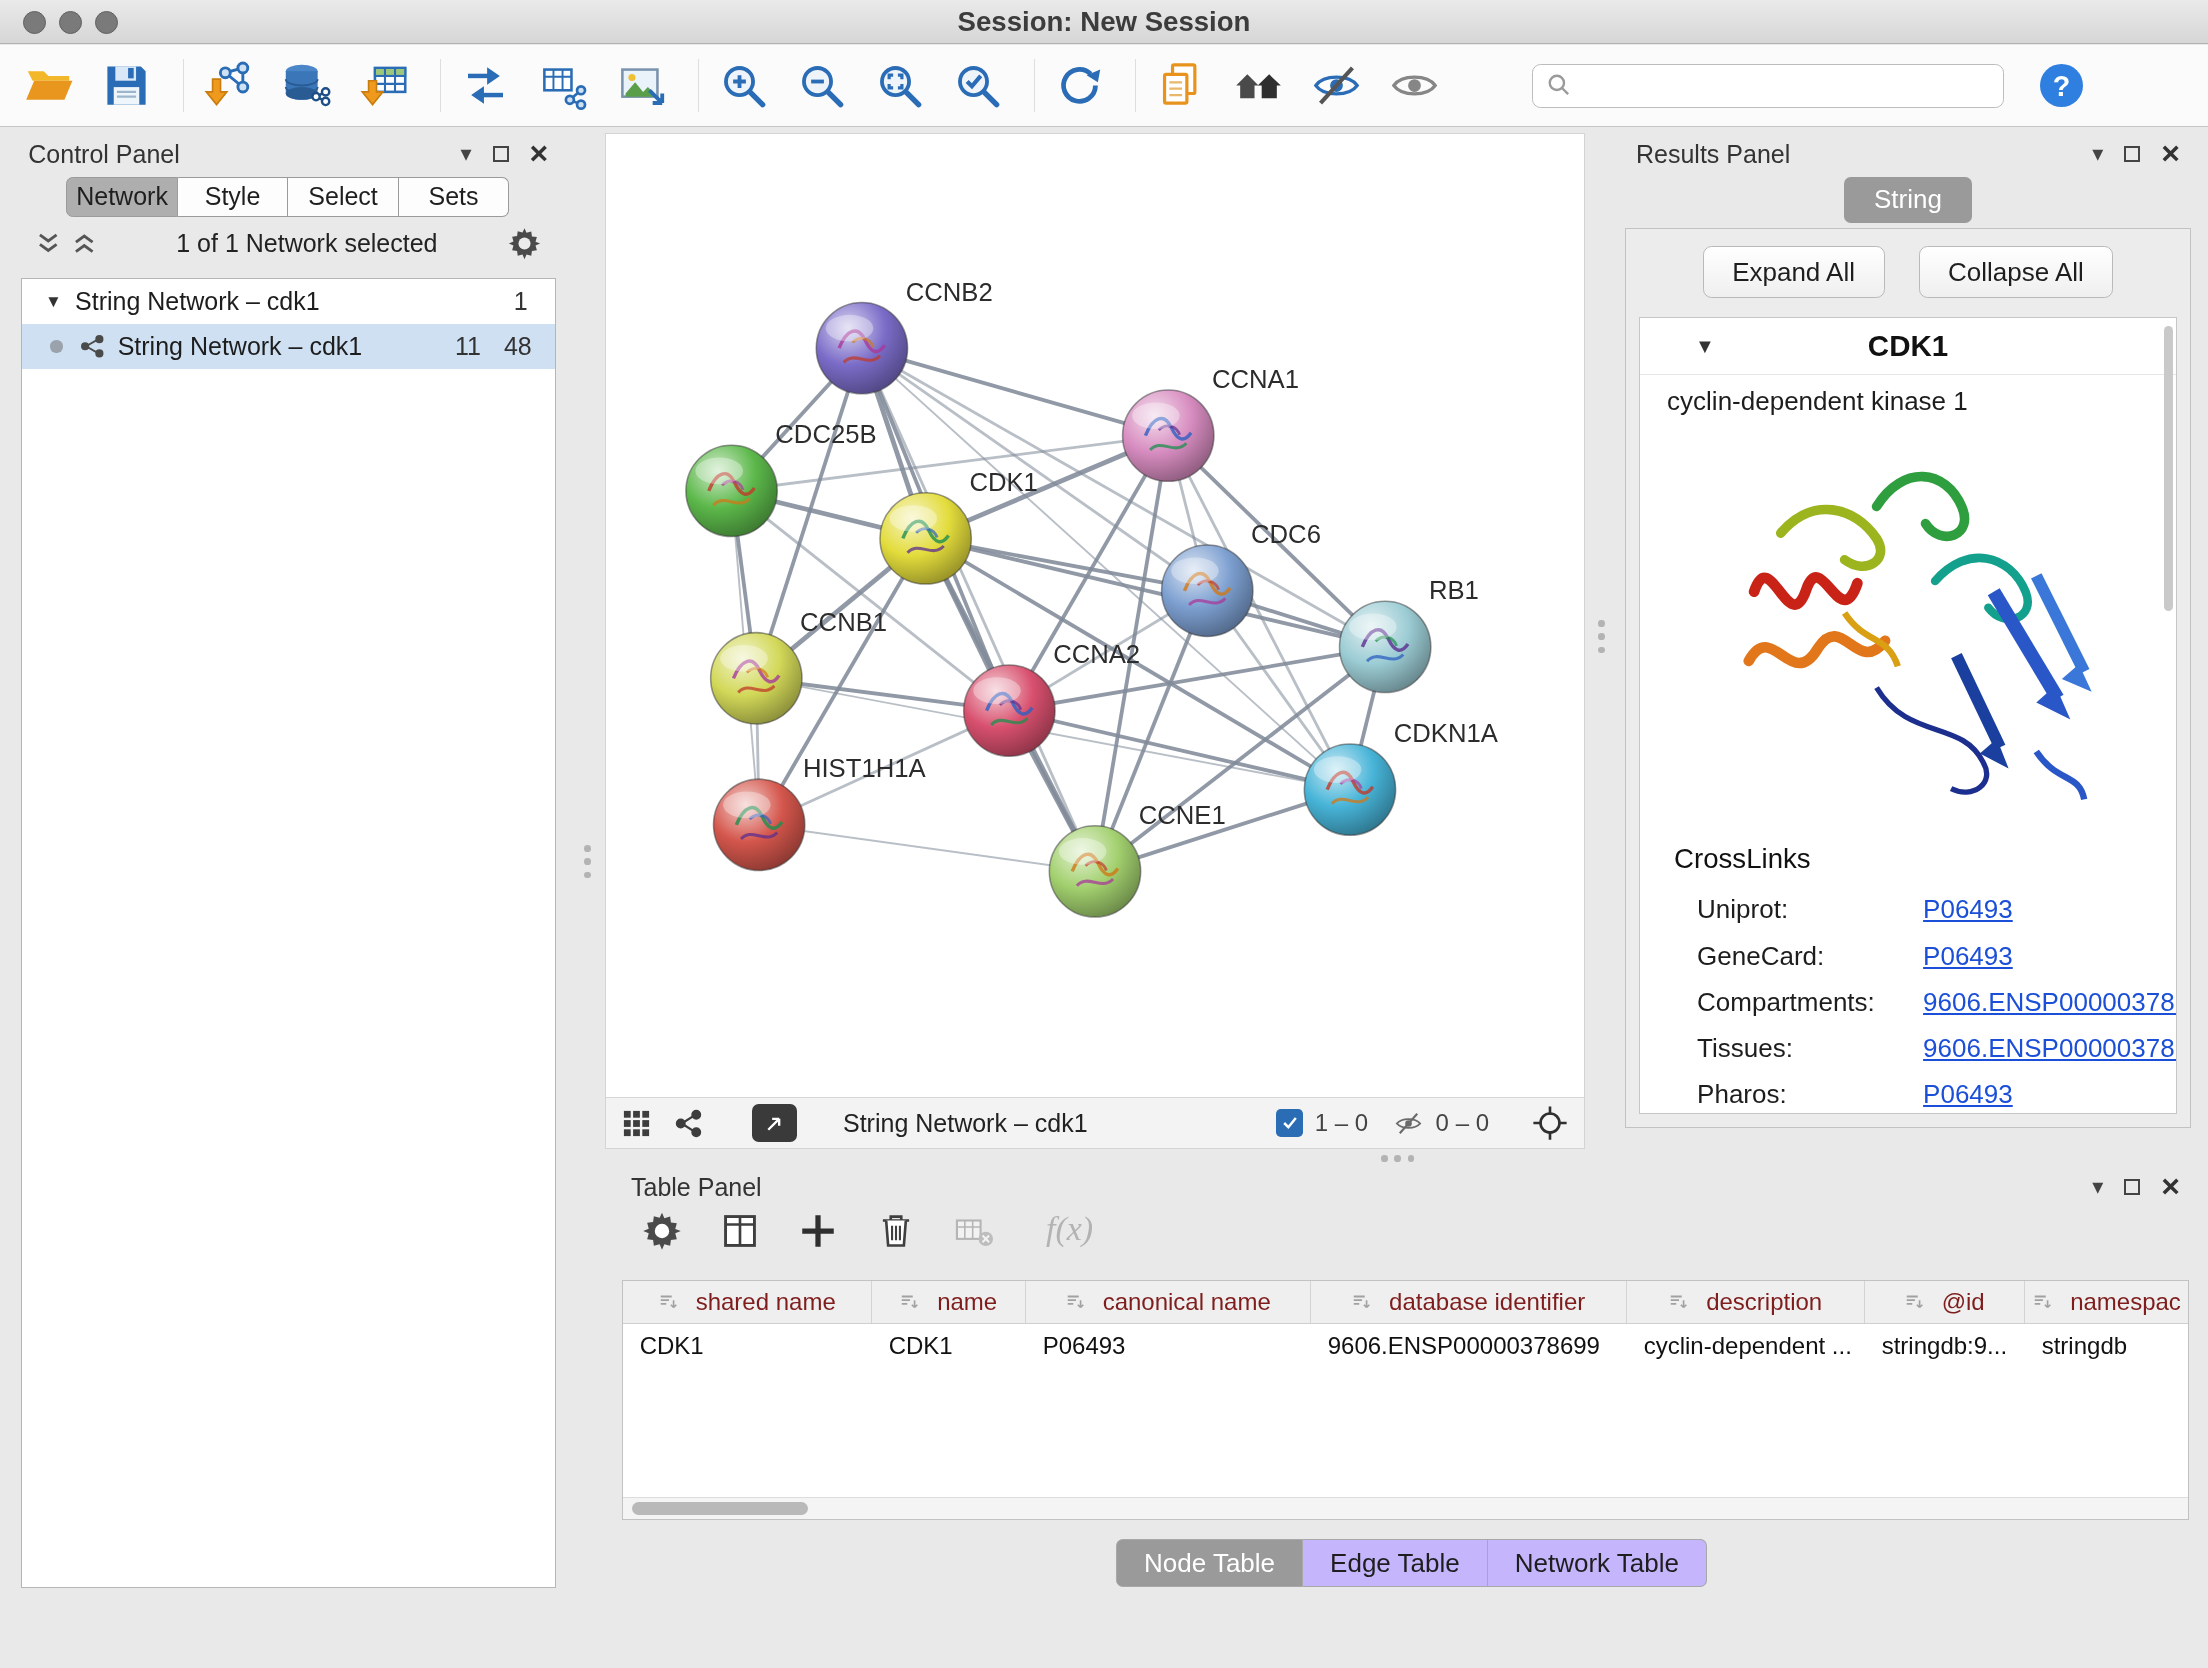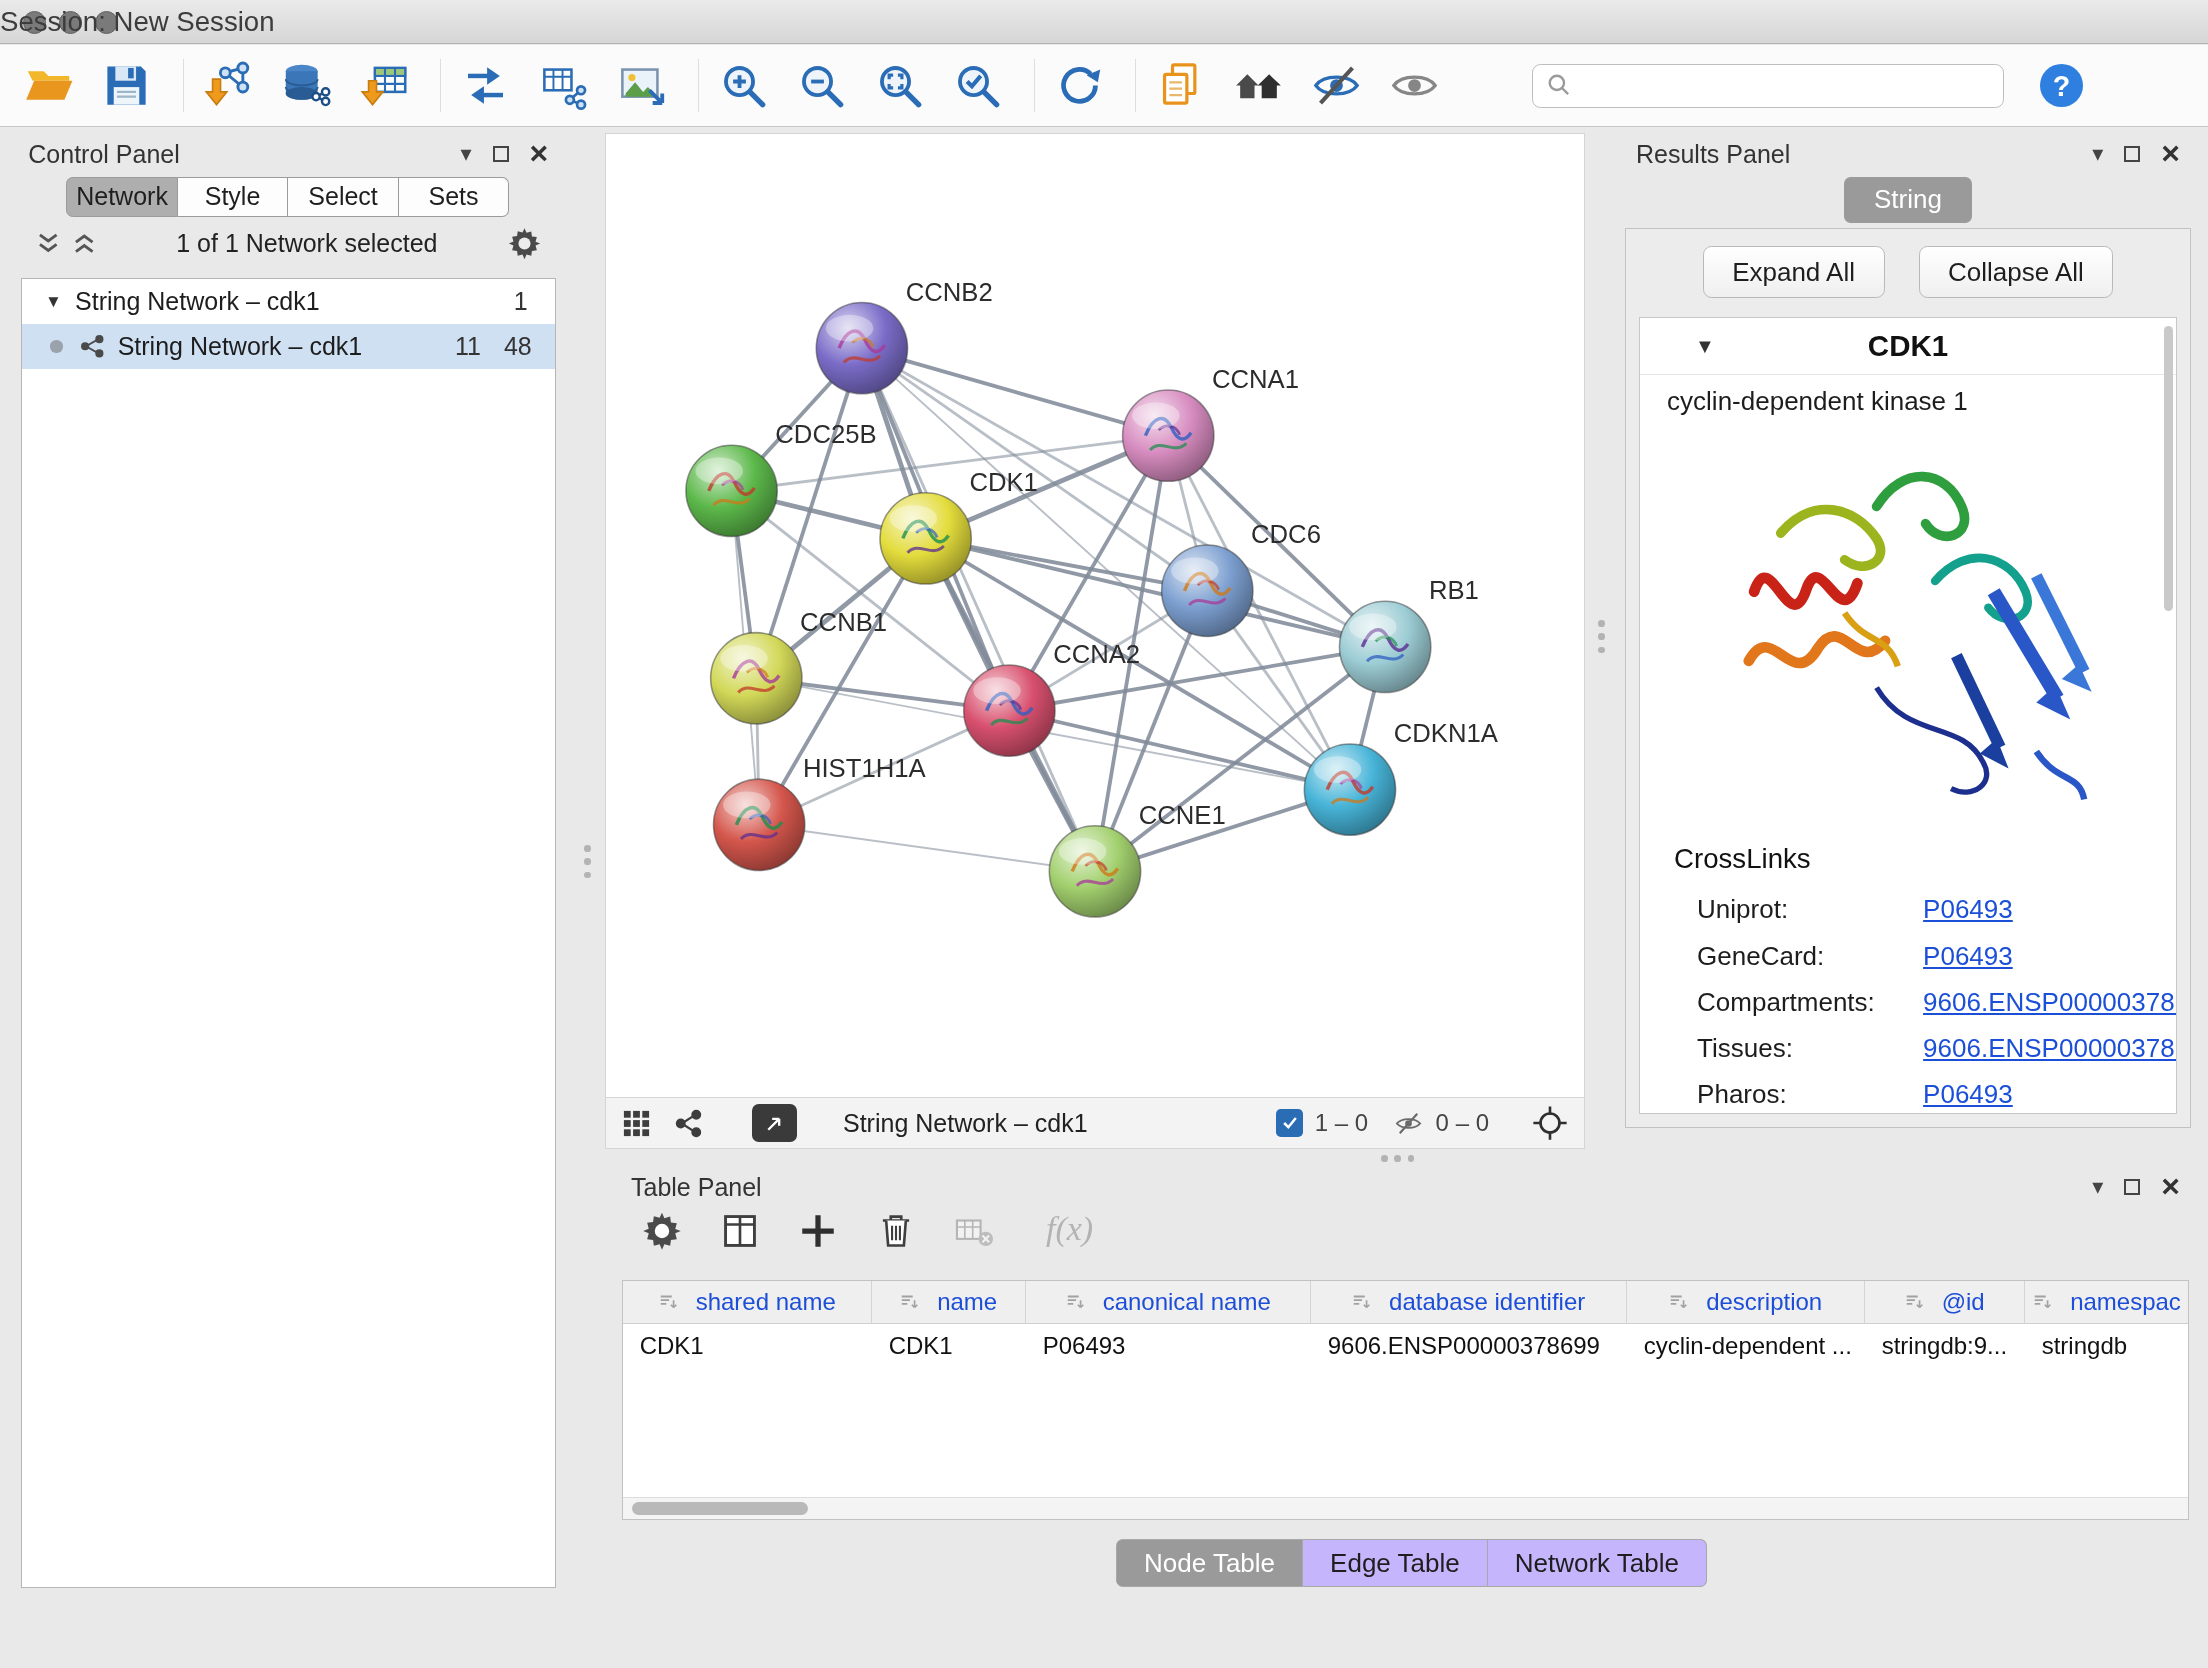--- a/index.html
+++ b/index.html
@@ -2,21 +2,21 @@
 <html style="font-size:15px"><head>
 <meta charset="utf-8">
 <style>
 *{margin:0;padding:0;box-sizing:border-box}
 html,body{width:2208px;height:1668px;overflow:hidden;font-family:"Liberation Sans",sans-serif;background:#e9e9e9}
 .app{position:relative;width:2208px;height:1668px}
 
 .titlebar{position:absolute;left:0;top:0;width:100%;height:44px;background:linear-gradient(#eaeaea,#d6d6d6);border-bottom:1px solid #b2b2b2}
 .traffic{position:absolute;top:10.5px;width:23px;height:23px;border-radius:50%;background:#7a7a7a;border:1px solid #616161}
 .tl1{left:23px}.tl2{left:59px}.tl3{left:95px}
-.win-title{position:absolute;top:0;left:0;width:100%;height:44px;line-height:44px;font-size:27.6px;font-weight:normal;color:#3c3c3c}
+.win-title{position:absolute;top:0;left:0;width:100%;height:44px;line-height:44px;text-align:center;font-size:27.6px;font-weight:bold;color:#3c3c3c}
 
 .toolbar{position:absolute;left:0;top:45px;width:100%;height:82px;background:#fbfbfb;border-bottom:1px solid #c6c6c6;display:flex;align-items:center;padding:0 21px}
 .tbi{width:55px;height:55px;display:flex;align-items:center;justify-content:center;margin-right:23px;flex:none;cursor:pointer}
 .tbi svg{width:51px;height:51px}
 .tsep{width:1px;height:53px;background:#dedede;margin:0 17px 0 5.7px;flex:none}
 .search-wrap{margin-left:67px;width:472px;height:44px;border:1px solid #bdbdbd;border-radius:8.6px;background:#fff;display:flex;align-items:center;padding:0 11.4px}
 .search-wrap svg{width:28.5px;height:28.5px;margin-right:7.6px;flex:none}
 .search-input{border:none;outline:none;font-size:25px;flex:1;font-family:inherit;background:transparent}
 .help-wrap{margin-left:30px;margin-right:0}
 
@@ -74,21 +74,21 @@
 .cl-label{width:226px;color:#1d1d1d;flex:none}
 .cl-val{color:#1b4fd8;text-decoration:underline;cursor:pointer;white-space:nowrap}
 .rp-thumb{position:absolute;right:2.9px;top:7.6px;width:8.6px;height:285px;background:#c9c9c9;border-radius:4.8px}
 
 .table-panel{position:absolute;left:616px;top:1166px;width:1579px;height:430px}
 .tp-toolbar{display:flex;align-items:flex-start;height:63px;padding-left:25px;margin-top:1.9px}
 .tpi{width:42px;height:42px;margin-right:36px;cursor:pointer;flex:none}
 .fx{font-family:"Liberation Serif",serif;font-style:italic;font-size:34px;color:#b3b3b3;margin-left:15px}
 .tp-table{position:absolute;left:5.7px;right:5.7px;top:114px;height:240px;background:#fff;border:1px solid #c2c2c2;overflow:hidden}
 .thead{display:flex;height:43px;background:#efefef;border-bottom:1px solid #cfcfcf}
-.th{display:flex;align-items:center;justify-content:center;gap:16px;font-size:24px;color:#1d4ed8;border-right:1px solid #d4d4d4;cursor:pointer;overflow:hidden;white-space:nowrap;flex:none}
+.th{display:flex;align-items:center;justify-content:center;gap:16px;font-size:24px;color:#7f1d1d;border-right:1px solid #d4d4d4;cursor:pointer;overflow:hidden;white-space:nowrap;flex:none}
 .th:last-child{flex:1;border-right:none}
 .sort-ic{width:22px;height:22px;opacity:.75;flex:none}
 .trow{display:flex;height:43px}
 .td{font-size:24px;color:#111;display:flex;align-items:center;padding-left:17px;overflow:hidden;white-space:nowrap;flex:none}
 .td:last-child{flex:1}
 .hscroll{position:absolute;left:0;right:0;bottom:0;height:22px;background:#f4f4f4;border-top:1px solid #ddd}
 .hthumb{position:absolute;left:9.5px;top:3.8px;width:176px;height:13.3px;background:#b9b9b9;border-radius:6.7px;cursor:pointer}
 .tp-tabs{position:absolute;left:12px;right:0;top:373px;display:flex;justify-content:center}
 .tp-tab{border:1px solid #a8a8a8;border-left:none;background:#c4b5fd;font-size:26px;color:#1e1e1e;padding:7.6px 27px;cursor:pointer}
 .tp-tab:first-child{border-left:1px solid #a8a8a8;border-radius:6.7px 0 0 6.7px}

